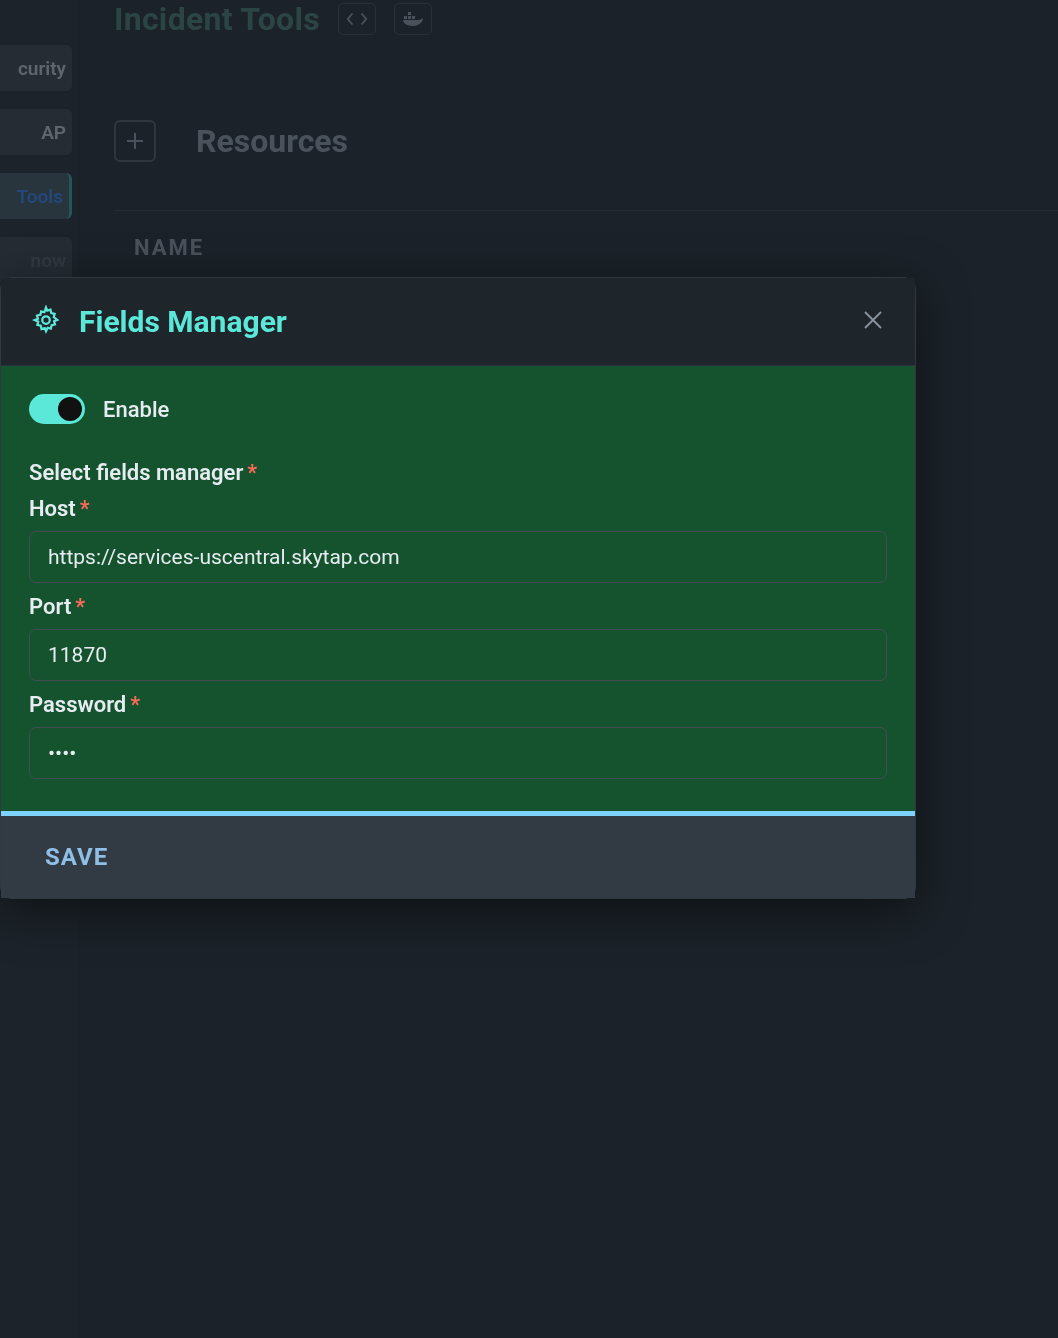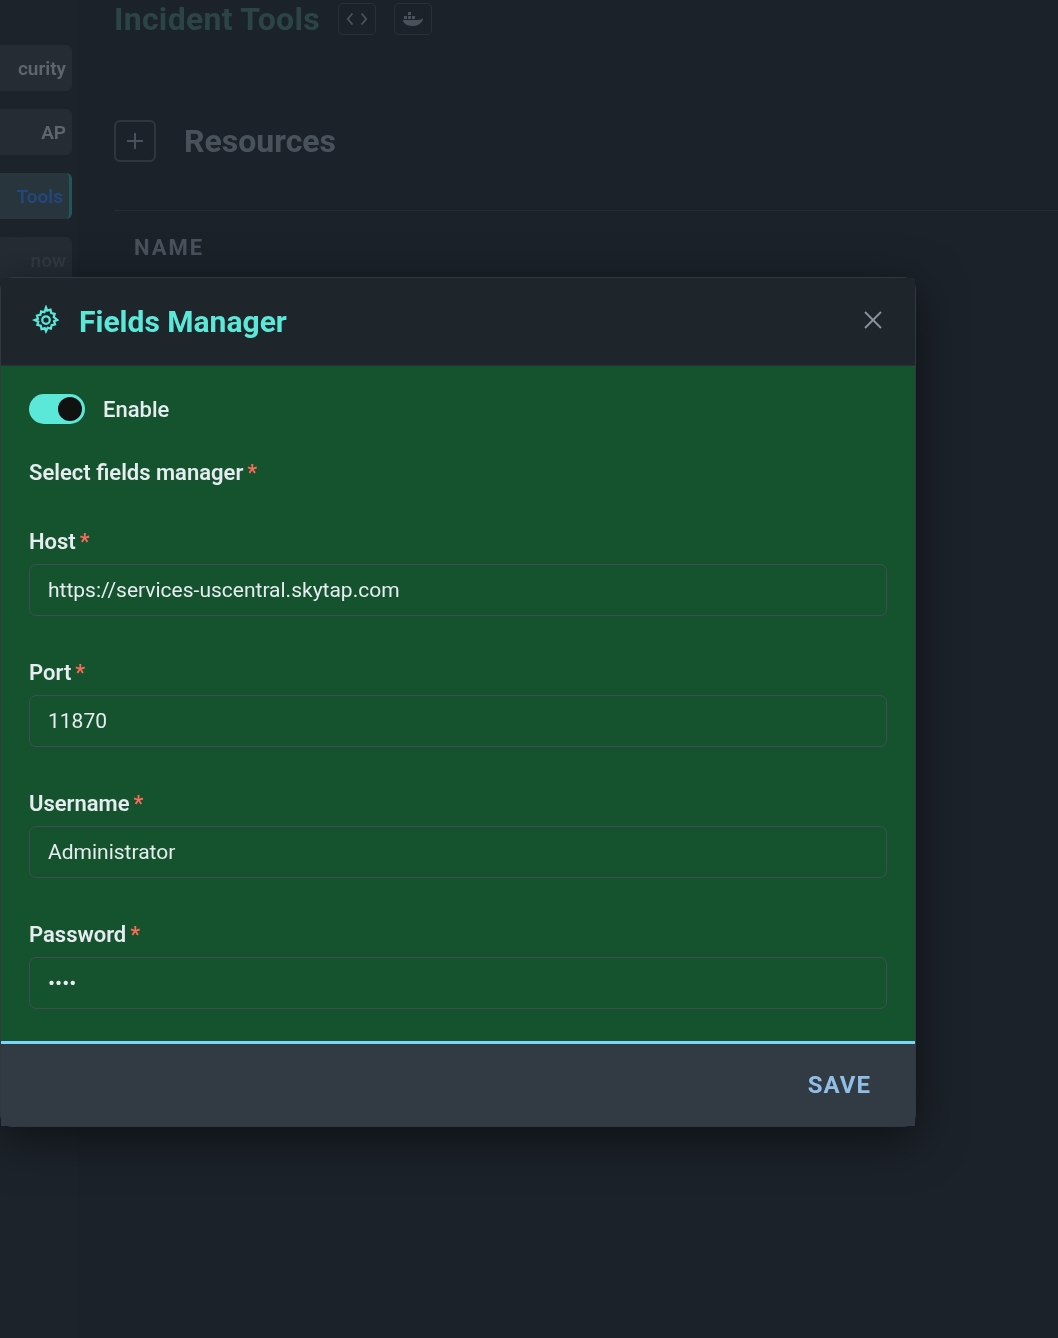--- a/index.html
+++ b/index.html
@@ -28,50 +28,50 @@
   .side-item{height:46px;border-radius:6px;background:#333c44;margin:0 6px 0 0;display:flex;align-items:center;justify-content:flex-end;padding-right:6px;color:#b9c3cc;font-weight:600;font-size:19px;overflow:hidden}
   .side-item.sel{background:#3e5157;color:#2f7cf0;border-right:3px solid #2d9e9e}
   .side-item.now{color:#525a62}
 
   .main{position:absolute;left:80px;top:0;right:0;height:100%;padding:0 0 0 34px}
   .page-title-row{display:flex;align-items:center;gap:18px;margin-top:0}
   .page-title{font-size:32px;font-weight:700;color:var(--teal-dim);letter-spacing:.3px}
   .icon-btn{width:38px;height:32px;border:1.5px solid #3a444d;border-radius:5px;display:flex;align-items:center;justify-content:center;color:var(--muted)}
 
   .res-block{margin-top:82px;border-radius:6px}
-  .res-head{display:flex;align-items:center;gap:28px}
+  .res-head{display:flex;align-items:center;gap:40px}
   .plus-box{width:42px;height:42px;border:2px solid #4a555f;border-radius:6px;display:flex;align-items:center;justify-content:center;color:var(--muted)}
   .res-title{font-size:32px;font-weight:700;color:var(--muted)}
   .res-table{margin-top:48px;border-top:1px solid #313a42}
   .th{padding:24px 20px;color:var(--muted);font-weight:700;letter-spacing:2px;font-size:22px}
 
   
   .modal{position:absolute;left:0;top:277px;width:916px;border:1px solid #303840;border-radius:12px;background:var(--bg-panel);box-shadow:0 12px 48px rgba(0,0,0,.5);display:flex;flex-direction:column}
   .modal-head{display:flex;align-items:center;justify-content:space-between;padding:26px 30px 26px 30px;border-bottom:1px solid #2a3138;background:#1e252b}
   .modal-title-wrap{display:flex;align-items:center;gap:18px}
   .modal-title{font-size:30px;font-weight:700;color:var(--teal)}
   .gear{color:var(--teal)}
   .close{color:var(--muted);cursor:pointer}
 
   .modal-body{padding:28px 28px 18px 28px;background:#14532d}
   .toggle-row{display:flex;align-items:center;gap:18px;margin-bottom:36px}
   .toggle{width:56px;height:30px;border-radius:16px;background:var(--teal);position:relative;cursor:pointer}
   .toggle .knob{position:absolute;right:3px;top:3px;width:24px;height:24px;border-radius:50%;background:#111}
   .toggle-label{font-size:22px;color:var(--txt);font-weight:500}
 
-  .field{margin-bottom:44px}
+  .field{margin-bottom:11px}
   .field-label{font-size:22px;font-weight:600;color:var(--txt);margin-bottom:10px;display:block}
   .req{color:var(--red);margin-left:4px}
   .control{width:100%;height:52px;border:1.5px solid var(--border-light);border-radius:7px;background:transparent;display:flex;align-items:center;padding:0 18px;color:var(--txt);font-size:21px}
   .select{justify-content:space-between;cursor:pointer}
   .chev{color:var(--muted)}
   input.control{outline:none}
   input.control::placeholder{color:var(--muted)}
 
-  .modal-foot{padding:26px 38px;display:flex;justify-content:flex-end;background:#323b43;border-top:3px solid #7dd3fc}
+  .modal-foot{padding:26px 38px;display:flex;background:#323b43;border-top:5px solid #7dd3fc}
   .save-btn{color:var(--blue);font-size:24px;font-weight:700;letter-spacing:1px;cursor:pointer;background:none;border:none}
 </style>
 </head>
 <body>
 
 <div class="app">
 
   <div class="bg-dim">
     <div class="sidebar">
       <div class="side-item">
@@ -160,24 +160,20 @@
       <div class="field">
         <label class="field-label"><span>Host</span><span class="req">*</span></label>
         <input class="control" type="text" value="https://services-uscentral.skytap.com" style="">
       </div>
 
       <div class="field">
         <label class="field-label"><span>Port</span><span class="req">*</span></label>
         <input class="control" type="text" value="11870" style="">
       </div>
 
-      <div class="field">
-        <label class="field-label"><span>Username</span><span class="req">*</span></label>
-        <input class="control" type="text" value="Administrator" style="">
-      </div>
 
       <div class="field" style="margin-bottom:14px">
         <label class="field-label"><span>Password</span><span class="req">*</span></label>
         <input class="control" type="text" value="••••" style="">
       </div>
 
     </div>
 
     <div class="modal-foot">
       <button class="save-btn">SAVE</button>

